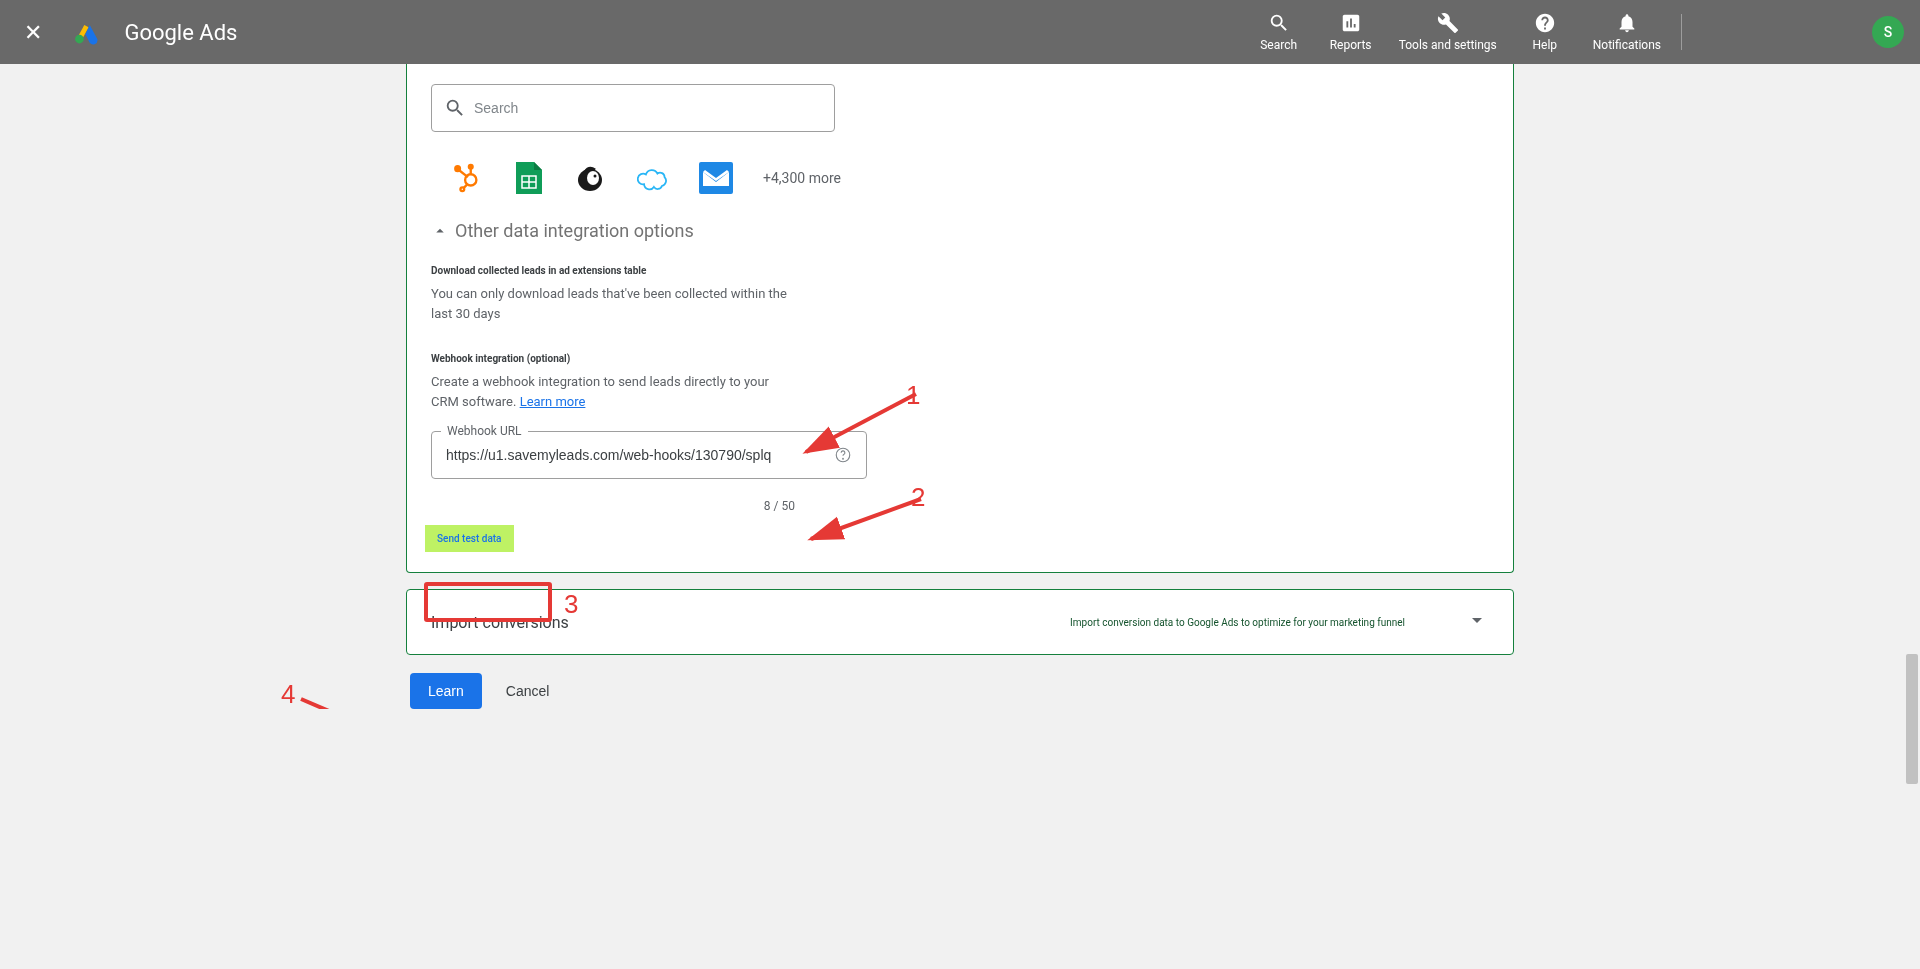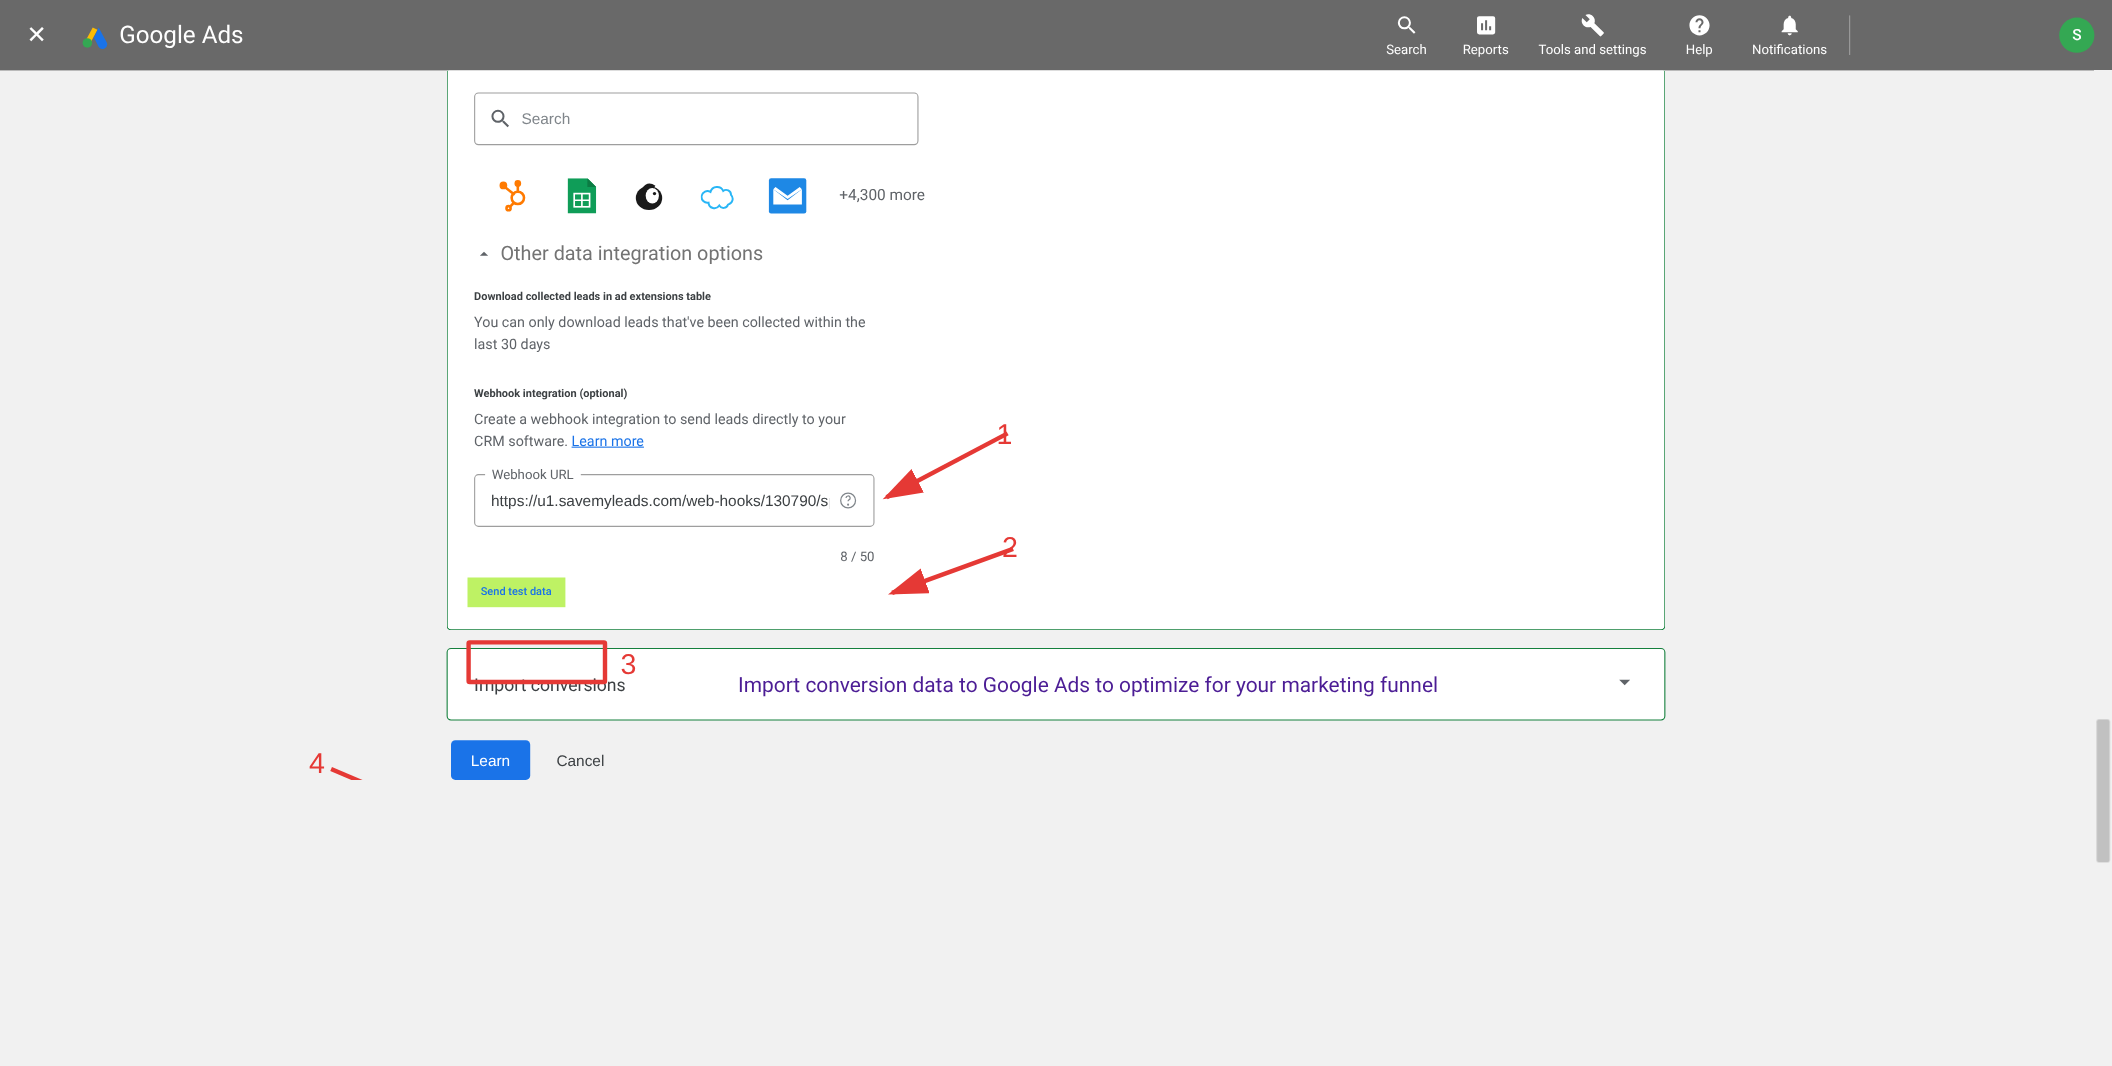--- a/index.html
+++ b/index.html
@@ -1,21 +1,21 @@
 <!DOCTYPE html>
 <html><head>
 <meta charset="utf-8">
 <style>
 * { box-sizing: border-box; margin: 0; padding: 0; }
 body { font-family: Roboto, Arial, sans-serif; background: #f1f1f1; color: #3c4043; }
 
 
 .header { height: 64px; background: #696969; display: flex; align-items: center; padding: 0 16px; color: #fff; }
 .close-x { font-size: 22px; padding: 8px; cursor: pointer; font-weight: 300; }
-.logo-wrap { display: flex; align-items: center; margin-left: 24px; gap: 8px; text-align: right; }
+.logo-wrap { display: flex; align-items: center; margin-left: 24px; gap: 24px; text-align: right; }
 .logo-glyph svg { display: block; }
 .logo-text { font-size: 22px; font-weight: 400; }
 .header-spacer { flex: 1; }
 .nav-items { display: flex; align-items: flex-start; gap: 24px; }
 .nav-item { display: flex; flex-direction: column; align-items: center; gap: 4px; font-size: 12px; cursor: pointer; min-width: 48px; text-align: center; line-height: 1.2; }
 .nav-item svg { width: 22px; height: 22px; fill: #fff; }
 .vdiv { width: 1px; height: 36px; background: rgba(255,255,255,.35); margin: 0 20px; }
 .avatar { width: 32px; height: 32px; border-radius: 50%; background: #34a853; color: #fff; display: flex; align-items: center; justify-content: center; font-size: 14px; font-weight: 500; cursor: pointer; }
 
 
@@ -32,33 +32,33 @@
 .int-icon { width: 32px; height: 32px; display: flex; align-items: center; justify-content: center; }
 .int-more { color: #5f6368; font-size: 14px; }
 
 .expand-row { display: flex; align-items: center; gap: 6px; font-size: 18px; color: #737373; cursor: pointer; margin-bottom: 24px; }
 .expand-row svg { width: 18px; height: 18px; fill: #5f6368; }
 
 .section-title { font-size: 10px; font-weight: 700; margin-bottom: 8px; }
 .section-desc { font-size: 13px; color: #5f6368; line-height: 1.5; max-width: 360px; margin-bottom: 30px; }
 .section-desc a { color: #1a73e8; text-decoration: underline; }
 
-.field { position: relative; width: 364px; margin-bottom: 20px; }
+.field { position: relative; width: 436px; margin-bottom: 20px; }
 .field-label { position: absolute; top: -7px; left: 10px; background: #fff; padding: 0 6px; font-size: 12px; color: #5f6368; }
 .field-box { border: 1px solid #9e9e9e; border-radius: 4px; height: 48px; display: flex; align-items: center; padding: 0 14px; gap: 8px; }
 .field-box input { border: none; outline: none; font-size: 14px; flex: 1; color: #3c4043; width: 100%; }
 .hint-icon { width: 18px; height: 18px; fill: none; stroke: #80868b; stroke-width: 1.5; flex-shrink: 0; }
 .counter { text-align: right; font-size: 12px; color: #5f6368; margin-top: 6px; width: 364px; }
 
 .send-test { display: inline-block; color: #1a73e8; font-size: 10px; font-weight: 500; padding: 8px 12px; cursor: pointer; background: #bef264; position: relative; margin-left: -6px; }
 .send-test-outline { position: absolute; border: 4px solid #e53935; border-radius: 3px; pointer-events: none; }
 
 .import-card { margin-top: 16px; display: flex; align-items: center; gap: 60px; padding: 18px 24px; }
 .import-title { font-size: 16px; font-weight: 400; color: #3c4043; min-width: 180px; }
-.import-desc { font-size: 19px; color: #4c1d95; flex: 1; }
+.import-desc { font-size: 10px; color: #14532d; flex: 1; text-align: right; }
 .import-chevron svg { width: 24px; height: 24px; fill: #5f6368; }
 
 .actions { margin-top: 18px; display: flex; align-items: center; gap: 24px; margin-left: 4px; }
 .btn-save { background: #1a73e8; color: #fff; border: none; padding: 10px 18px; border-radius: 4px; font-size: 14px; font-weight: 500; cursor: pointer; }
 .btn-cancel { background: none; border: none; color: #3c4043; font-size: 14px; cursor: pointer; }
 
 
 .anno { position: absolute; pointer-events: none; font-family: Arial, sans-serif; }
 .anno-num { color: #e53935; font-size: 26px; font-weight: 500; }
 .arrow-svg { overflow: visible; }

